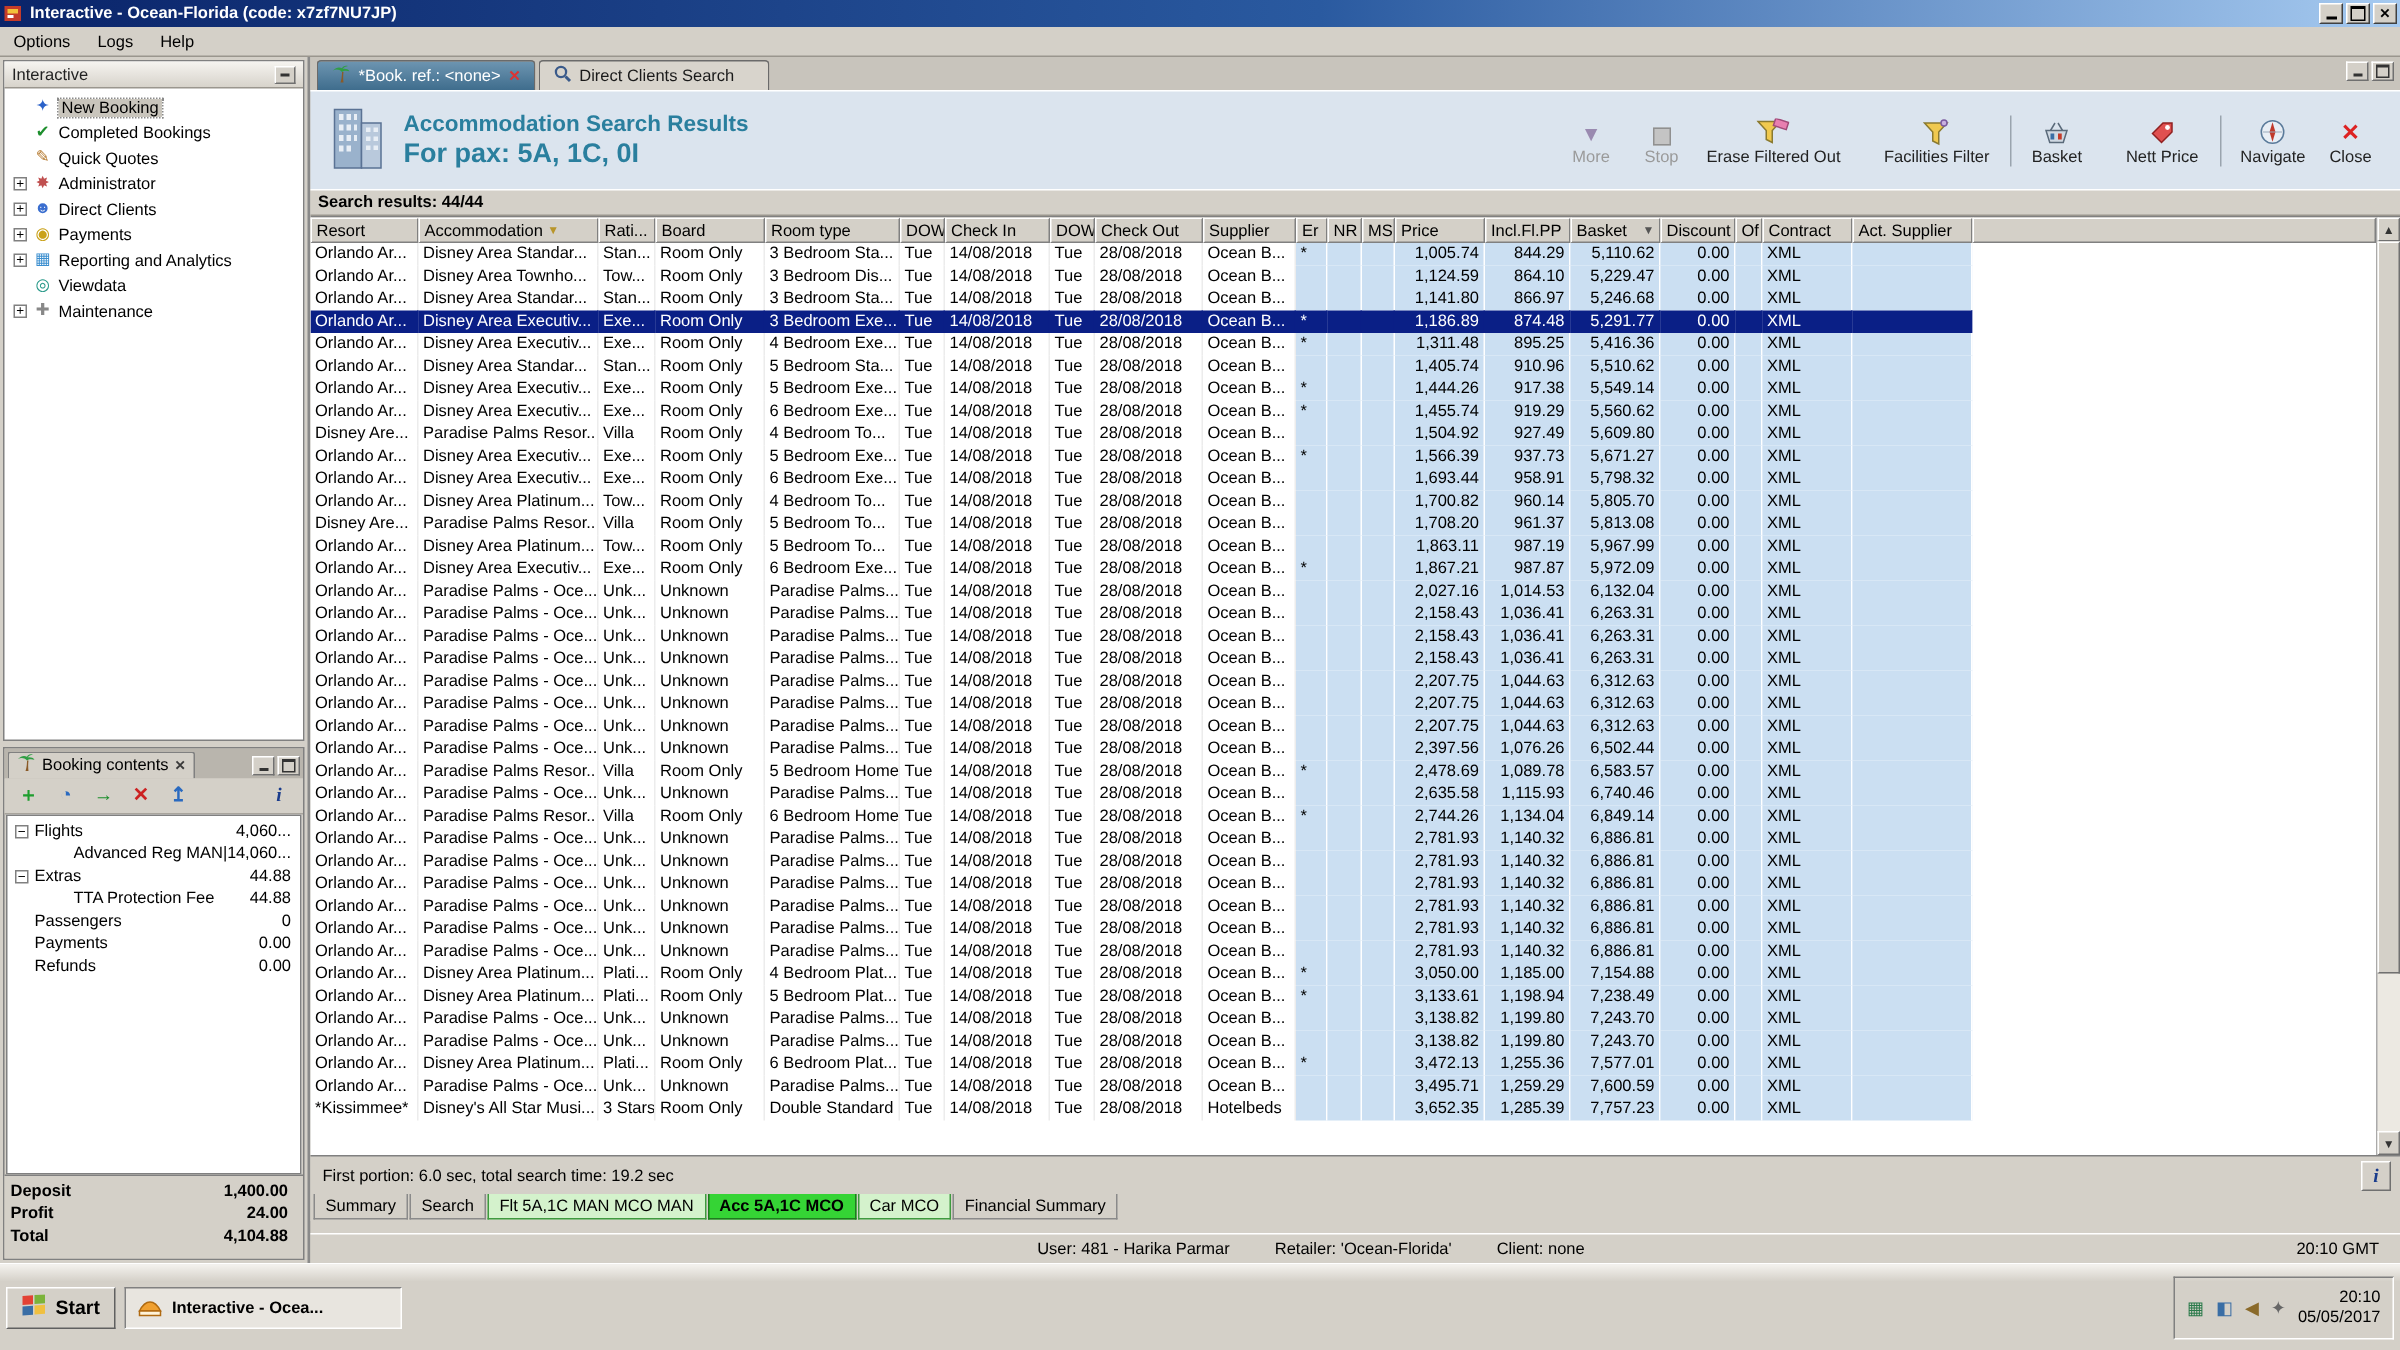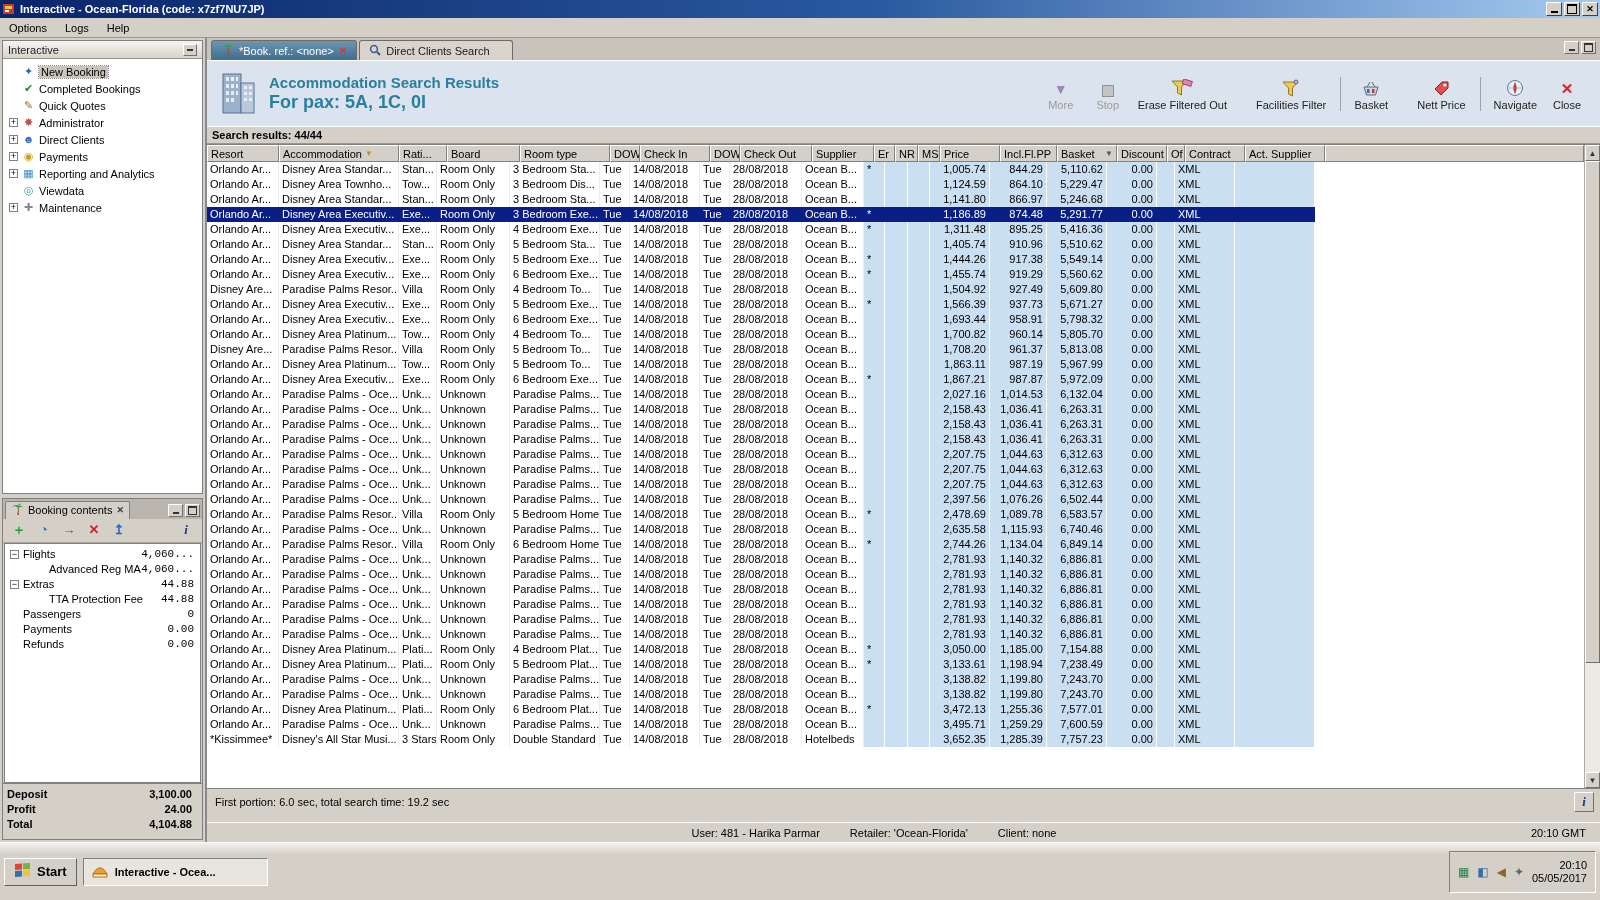--- a/index.html
+++ b/index.html
@@ -70,21 +70,21 @@
   .mini-btn.min::before { content:""; width:6px; border-bottom:2px solid #333; margin-top:5px; }
   .mini-btn.restore::before { content:""; width:7px; height:6px; border:1px solid #333; border-top:2px solid #333; }
   .bc-toolbar { height:24px; flex:none; display:flex; align-items:center; gap:9px; padding:0 8px; background:#d4d0c8; border-bottom:1px solid #a8a49c; }
   .bc-tool { width:16px; text-align:center; font-size:13px; font-weight:bold; line-height:16px; }
   .bc-tree { flex:1; background:#fff; border:1px solid #808080; margin:0 1px; padding:3px 2px; overflow:hidden; }
   .bc-row { height:15px; display:flex; align-items:center; white-space:nowrap; }
   .bc-expander { width:9px; height:9px; flex:none; margin:0 4px 0 3px; background:#fff; border:1px solid #808080; display:flex; align-items:center; justify-content:center; font-size:9px; }
   .bc-expander::before { content:"−"; margin-top:-1px; }
   .bc-row.lvl1 { padding-left:26px; }
   .bc-label { overflow:hidden; }
-  .bc-value { margin-left:auto; padding-right:4px;font-family:Liberation Mono, monospace; }
+  .bc-value { margin-left:auto; padding-right:4px; }
   .bc-totals { flex:none; padding:4px 4px 6px 4px; background:#d4d0c8; border-top:1px solid #808080; }
   .total-row { display:flex; height:15px; font-weight:bold; }
   .total-value { margin-left:auto; padding-right:6px; }
 
   
   .maincol { flex:1; display:flex; flex-direction:column; min-width:0; background:#d4d0c8; }
 
   .tabstrip { height:22px; flex:none; display:flex; align-items:flex-end; gap:2px; padding:2px 4px 0 4px; background:#c8c4bc; position:relative; }
   .doc-tab { height:20px; display:flex; align-items:center; gap:5px; padding:0 9px; border:1px solid #6a6a6a; border-bottom:none; border-radius:3px 3px 0 0; white-space:nowrap; }
   .doc-tab.active { background:linear-gradient(#6d95b1,#3f6d8d); color:#fff; }
@@ -338,21 +338,21 @@
               <span class="bc-expander" style="visibility: hidden;"></span>
               <span class="bc-label">Refunds</span>
               <span class="bc-value">0.00</span>
             </div>
 
         </div>
         <div class="bc-totals">
 
             <div class="total-row">
               <span>Deposit</span>
-              <span class="total-value">3,100.00</span>
+              <span class="total-value">1,400.00</span>
             </div>
 
             <div class="total-row">
               <span>Profit</span>
               <span class="total-value">24.00</span>
             </div>
 
             <div class="total-row">
               <span>Total</span>
               <span class="total-value">4,104.88</span>
@@ -504,21 +504,21 @@
 
       <div class="gridarea">
         <div class="gridinner">
           <div class="grid-header">
               <div class="hcell" style="width: 72px;">
                 <span>Resort</span>
               </div>
               <div class="hcell filter-col" style="width: 120px;">
                 <span>Accommodation</span>
               </div>
-              <div class="hcell" style="width: 48px;">
+              <div class="hcell" style="width: 38px;">
                 <span>Rati...</span>
               </div>
               <div class="hcell" style="width: 73px;">
                 <span>Board</span>
               </div>
               <div class="hcell" style="width: 90px;">
                 <span>Room type</span>
               </div>
               <div class="hcell" style="width: 30px;">
                 <span>DOW</span>
@@ -1472,20 +1472,47 @@
           <div class="vs-thumb"></div>
           <div class="vs-btn down">▼</div>
         </div>
       </div>
 
       <div class="footerbar">
         <span>First portion: 6.0 sec, total search time: 19.2 sec</span>
         <span class="info-btn">i</span>
       </div>
 
+      <div class="bottomtabs">
+
+          <span class="btab plain">
+            <span>Summary</span>
+          </span>
+
+          <span class="btab plain">
+            <span>Search</span>
+          </span>
+
+          <span class="btab green">
+            <span>Flt 5A,1C MAN MCO MAN</span>
+          </span>
+
+          <span class="btab green-selected">
+            <span>Acc 5A,1C MCO</span>
+          </span>
+
+          <span class="btab green">
+            <span>Car MCO</span>
+          </span>
+
+          <span class="btab plain">
+            <span>Financial Summary</span>
+          </span>
+
+      </div>
 
       <div class="statusgap"></div>
 
       <div class="statusbar">
         <span class="status-group">
           <span>User: 481 - Harika Parmar</span>
           <span>Retailer: 'Ocean-Florida'</span>
           <span>Client: none</span>
         </span>
         <span class="status-time">20:10 GMT</span>

